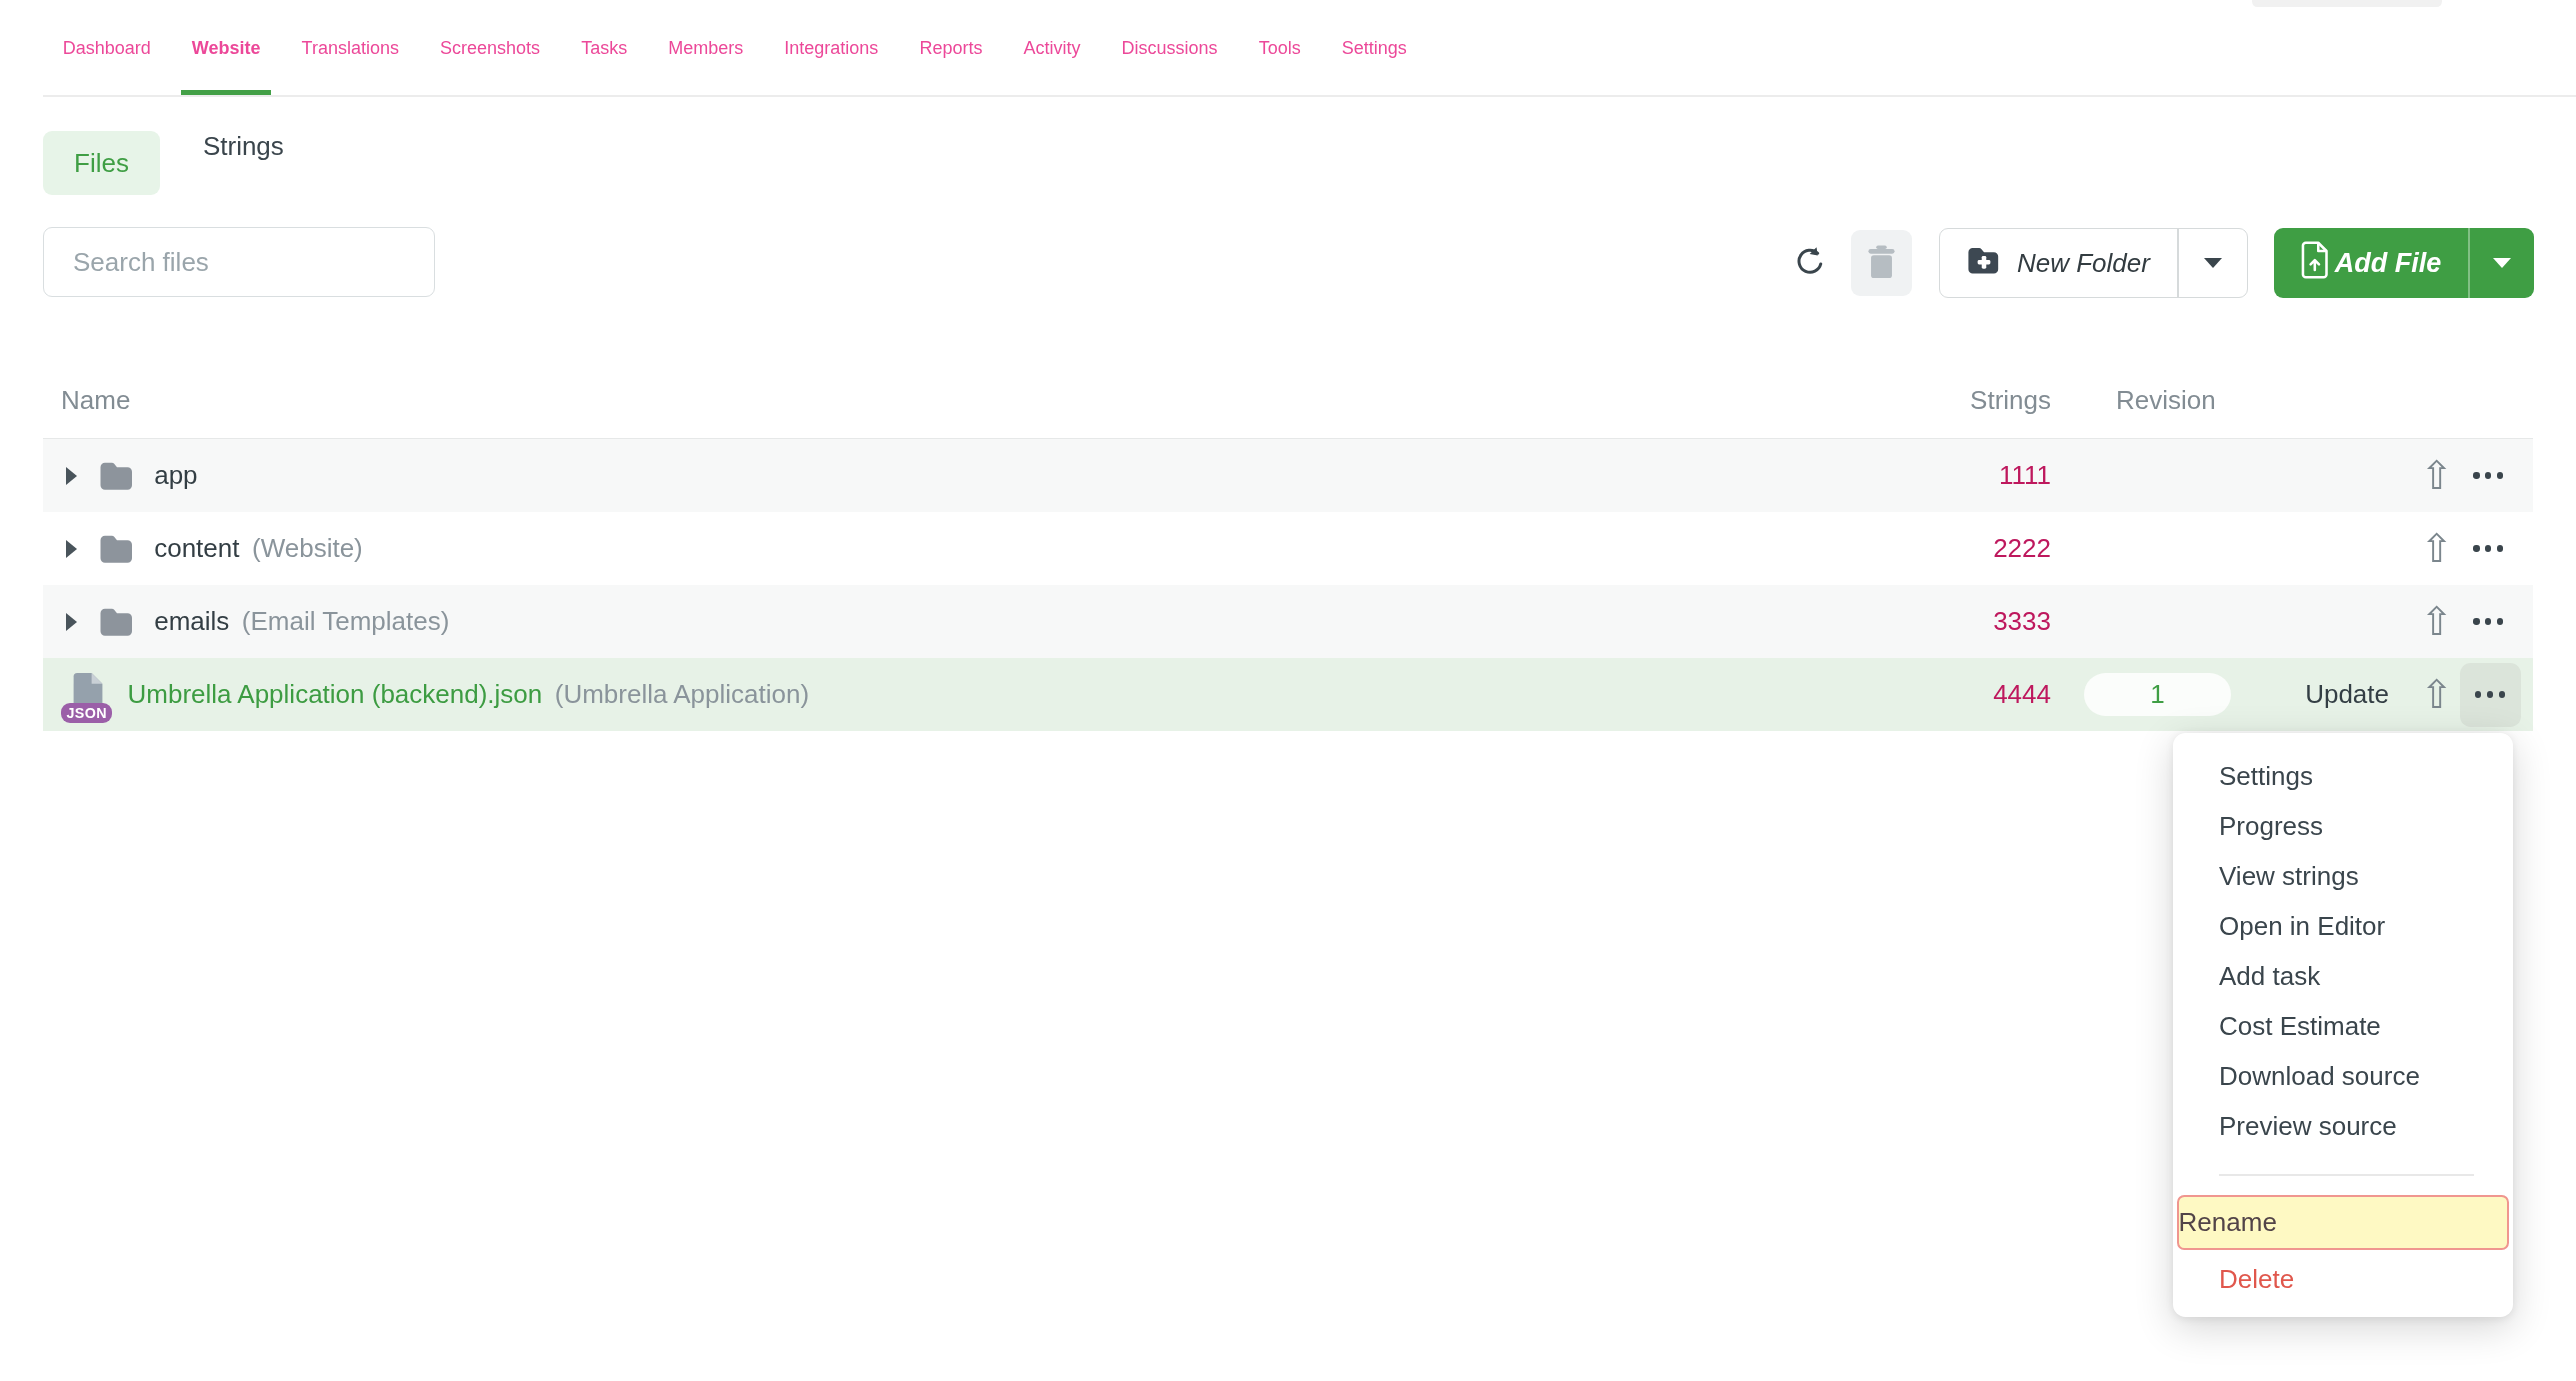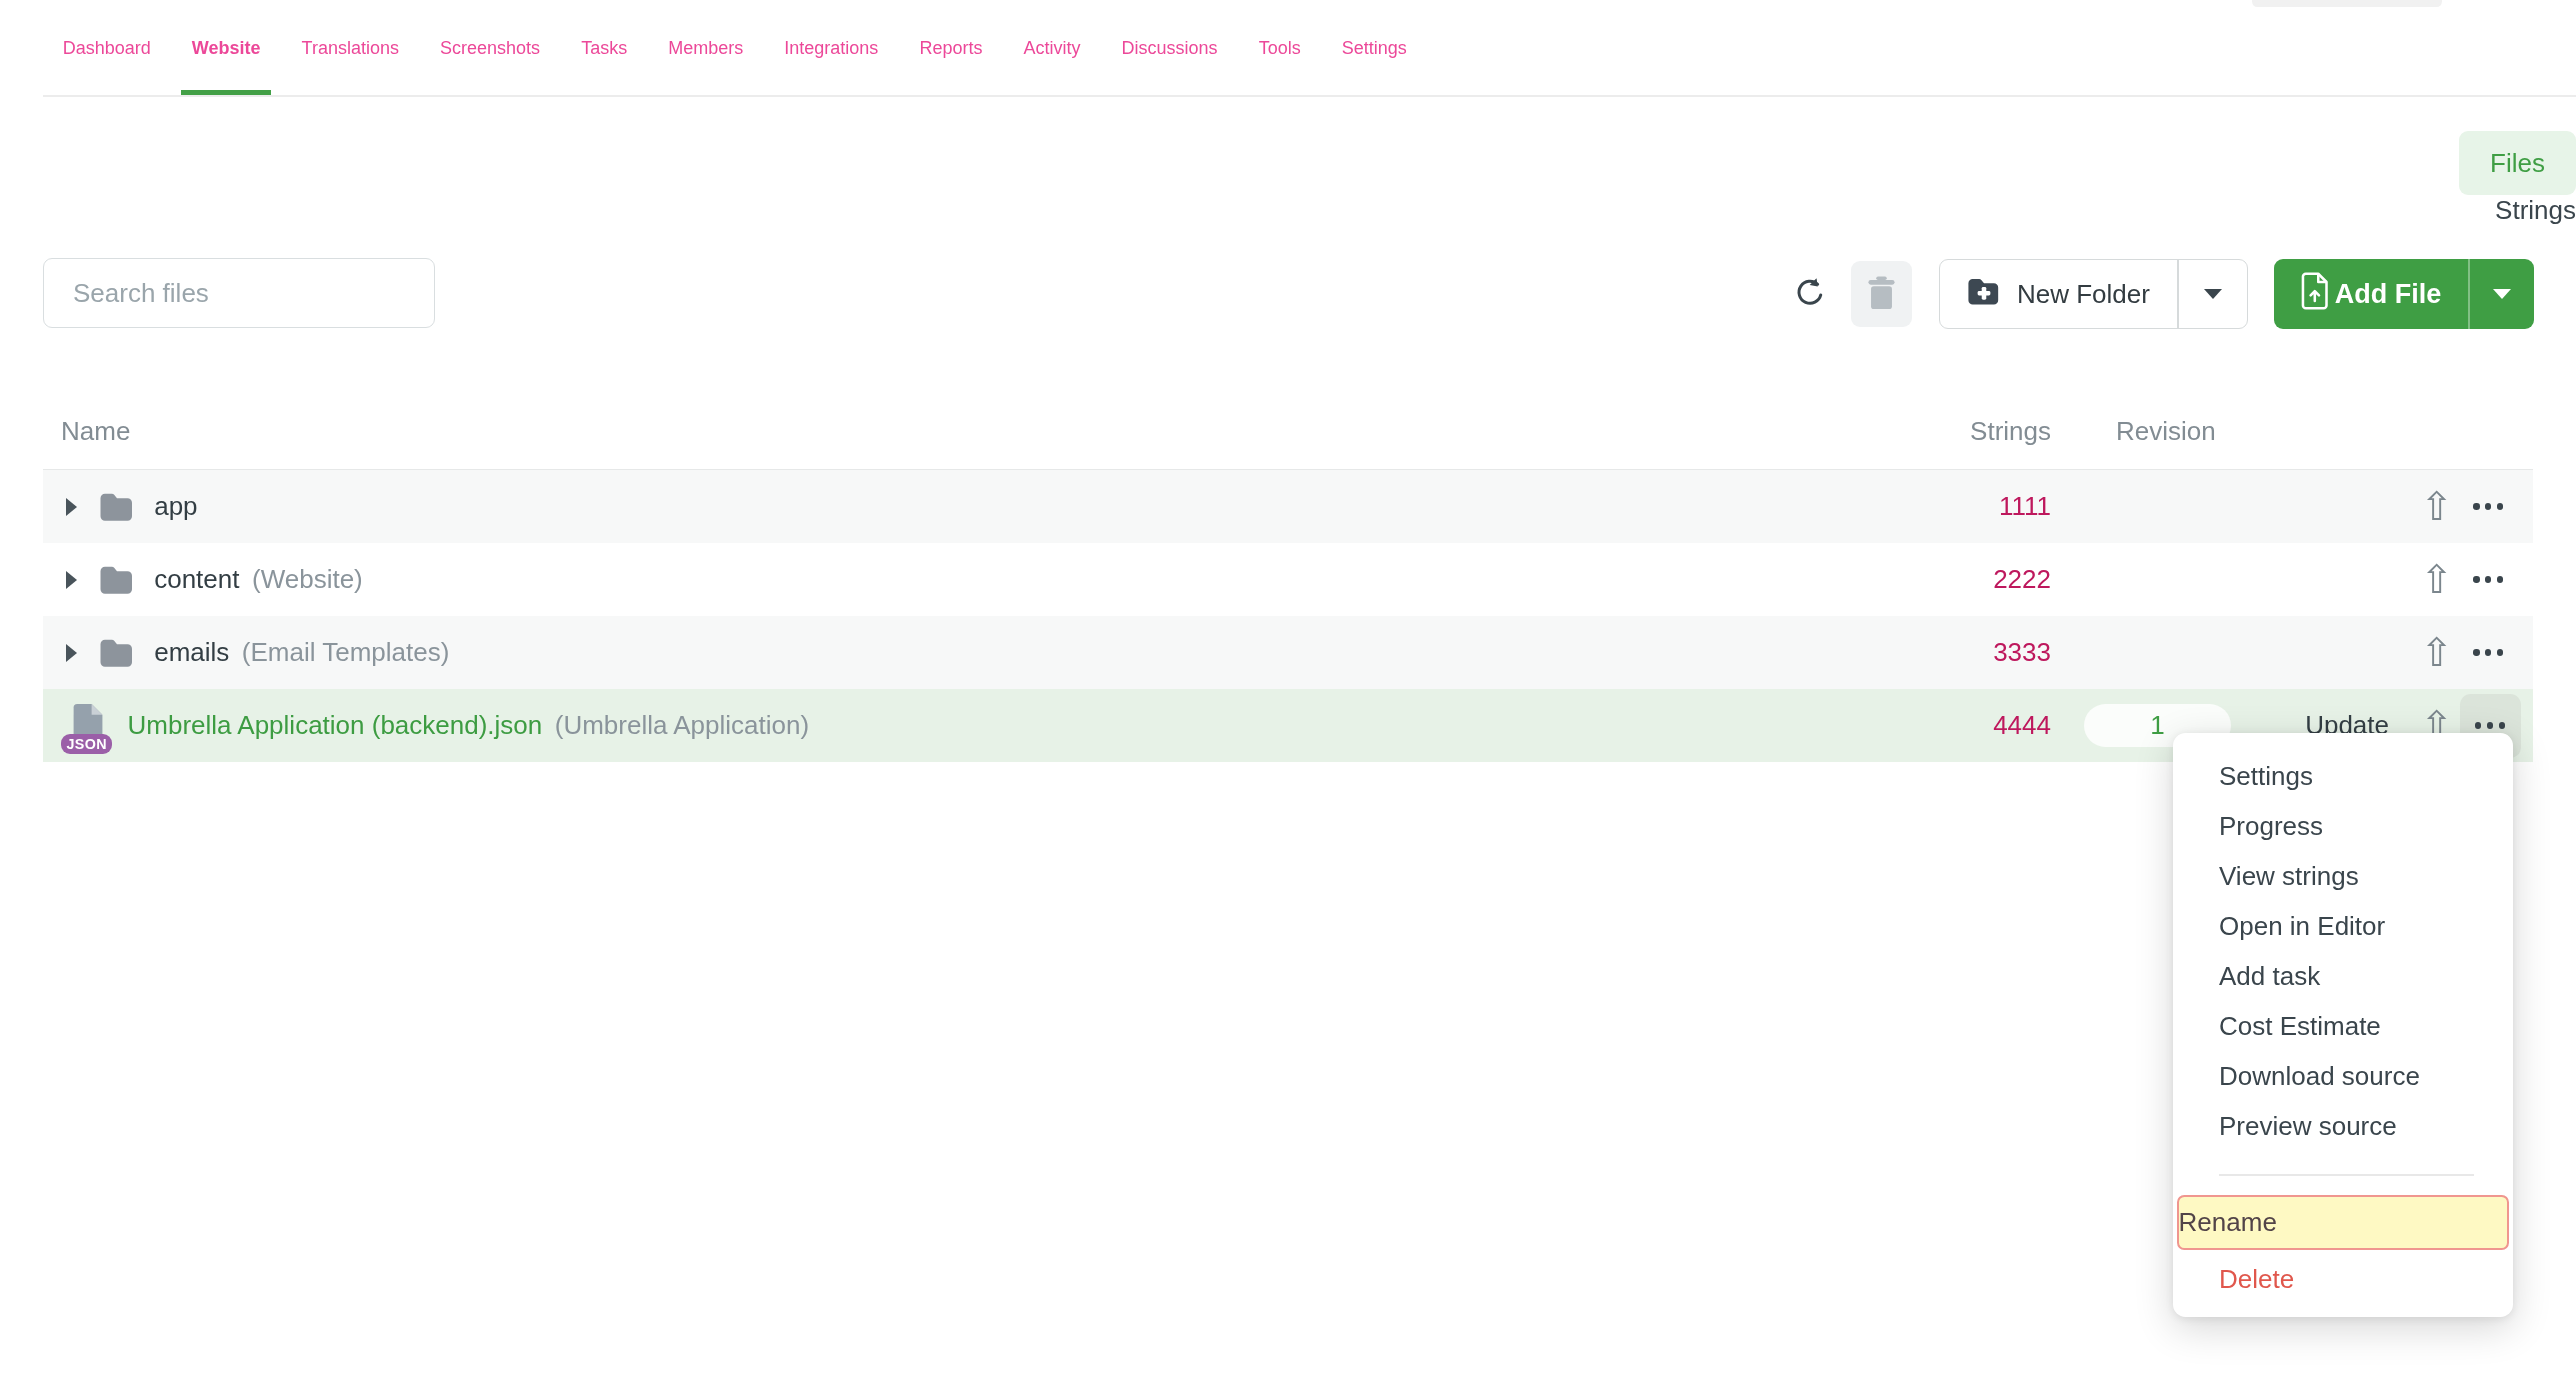--- a/index.html
+++ b/index.html
@@ -8,31 +8,31 @@
     font-family:"Liberation Sans",sans-serif;color:#3a454c;overflow:hidden;
   }
   
   .topnav{position:relative;height:97px;display:flex;align-items:center;gap:19.7px;padding-left:52px;}
   .topnav-border{position:absolute;left:43px;right:0;bottom:0;height:1.8px;background:#ececec;}
   .nav-item{position:relative;height:100%;display:flex;align-items:center;padding:0 10.7px;font-size:18px;color:#ec4899;cursor:pointer;white-space:nowrap;}
   .nav-item.active{font-weight:bold;}
   .nav-item.active::after{content:"";position:absolute;left:0;right:0;bottom:0;height:7.2px;background:#43a047;}
   .top-partial{position:absolute;top:0;right:134px;width:190px;height:7.2px;background:#f1f1f1;border-radius:0 0 5.4px 5.4px;}
   
-  .tabs{display:flex;align-items:flex-end;margin:34px 0 0 43px;flex-direction:column;}
+  .tabs{display:flex;align-items:flex-start;margin:34px 0 0 43px;}
   .tab-files{height:64px;padding:0 31px;border-radius:9px;background:#e7f4e8;color:#3f9e44;display:flex;align-items:center;font-size:26px;cursor:pointer;}
   .tab-strings{margin-left:43px;font-size:26px;color:#3a454c;cursor:pointer;}
   
   .toolbar{position:relative;margin-top:32px;height:72px;}
   .search{position:absolute;left:43px;top:0;width:392px;height:70px;box-sizing:border-box;border:1.8px solid #d9dee0;border-radius:9px;font-size:26px;padding:0 29px;color:#3a454c;outline:none;font-family:inherit;background:#fff;}
   .search::placeholder{color:#9aa5ab;}
   .toolbar-right{position:absolute;right:42px;top:0;height:72px;display:flex;align-items:center;}
   .refresh-btn{width:50px;height:70px;display:flex;align-items:center;justify-content:center;margin-right:16px;cursor:pointer;}
   .trash-btn{width:61px;height:66px;border-radius:9px;background:#f0f2f3;display:flex;align-items:center;justify-content:center;margin-right:27px;cursor:pointer;}
-  .split-btn{display:flex;align-items:stretch;height:70px;box-sizing:border-box;border-radius:9px;overflow:hidden;}
+  .split-btn{display:flex;align-items:stretch;height:70px;box-sizing:border-box;border-radius:9px;overflow:hidden;font-style:italic;}
   .nf{border:1.8px solid #d6dadb;background:#fff;margin-right:26px;}
   .nf-main{display:flex;align-items:center;gap:16px;padding:0 27px;font-size:26px;color:#333c41;cursor:pointer;}
   .nf-divider{width:1.8px;background:#d6dadb;}
   .nf-caret{width:68px;display:flex;align-items:center;justify-content:center;cursor:pointer;}
   .caret-down{width:0;height:0;border-left:9px solid transparent;border-right:9px solid transparent;border-top:10.7px solid #3a454c;}
   .af{background:#3f9e44;}
   .af-main{display:flex;align-items:center;gap:4px;padding:0 27px;font-size:27px;font-weight:bold;color:#fff;cursor:pointer;}
   .af-divider{width:1.8px;background:rgba(255,255,255,.35);}
   .af-caret{width:64px;display:flex;align-items:center;justify-content:center;cursor:pointer;}
   .caret-down.white{border-top-color:#fff;}

